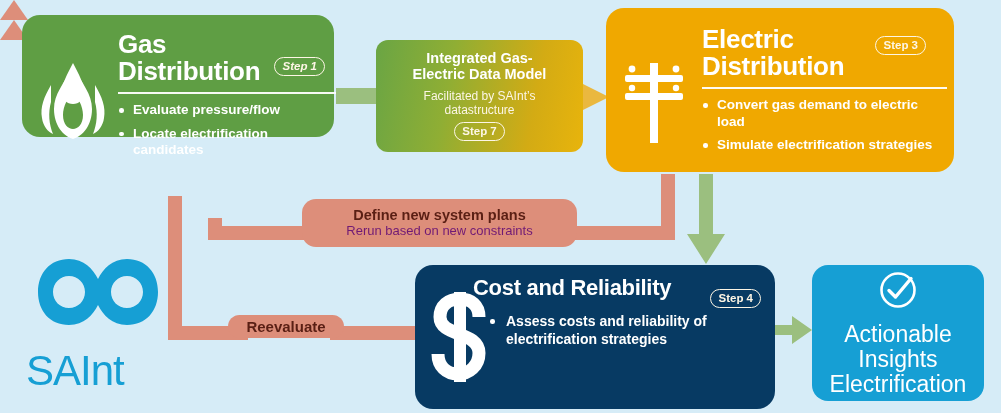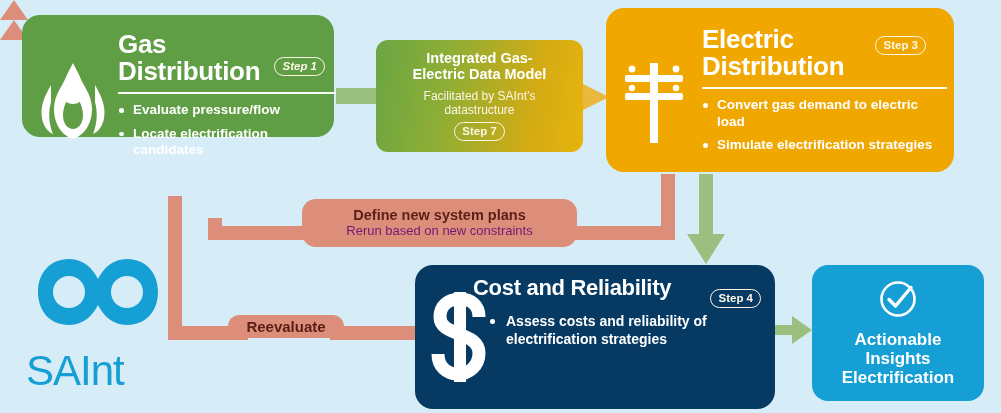--- a/index.html
+++ b/index.html
@@ -124,21 +124,21 @@
     color: #fdf6e5; font-size: 12px; line-height: 1.16; margin-top: 7px;
   }
 
   
   #insights-inner {
     position: absolute; inset: 0;
     display: flex; flex-direction: column; align-items: center; justify-content: center;
     text-align: center; padding: 4px;
   }
   #insights-text {
-    color: #ffffff; font-weight: bold; font-size: 17px; line-height: 1.1; margin-top: 7px;
+    color: #ffffff; font-weight: normal; font-size: 23px; line-height: 1.1; margin-top: 7px;
   }
 
   
   .conn { position: absolute; }
 
   
   #conn-gas-mid { left: 336px; top: 88px; width: 42px; height: 16px; background: #9bbf7f; }
 
   
   #conn-mid-elec { left: 551px; top: 84px; width: 58px; height: 26px; }

